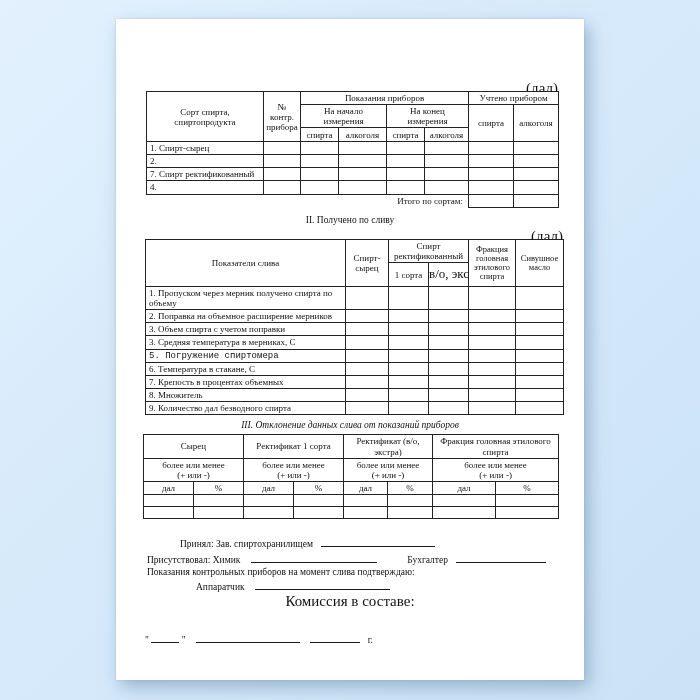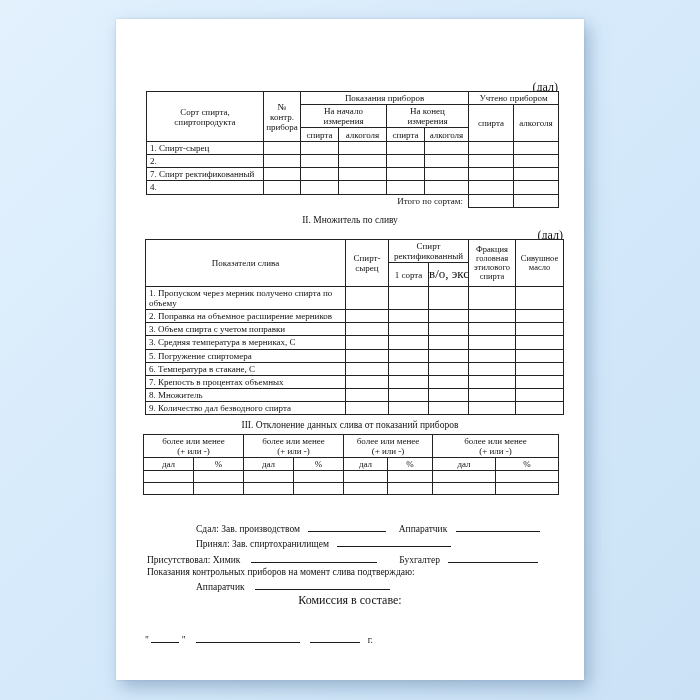--- a/index.html
+++ b/index.html
@@ -8,33 +8,33 @@
     background: linear-gradient(135deg,#e3f1fd 0%,#d6eafb 45%,#cbe2f6 100%);
     font-family:"Liberation Serif","DejaVu Serif",serif;
     color:#111;
   }
   .page {
     position:absolute; left:116px; top:19px; width:468px; height:661px;
     background:#ffffff;
     box-shadow: 5px 7px 16px rgba(105,138,172,.55), 0 0 2px rgba(120,150,180,.35);
   }
   .sec-title { position:absolute; width:100%; text-align:center; font-size:9.5px; white-space:nowrap; }
-  .dal { position:absolute; font-size:12px;padding-left:8px; }
+  .dal { position:absolute; font-size:15px;padding-left:8px; }
   table { border-collapse:collapse; table-layout:fixed; position:absolute; background:#fff; }
   th,td {
     border:1px solid #222; font-weight:normal; font-size:9px; line-height:1.12;
     text-align:center; vertical-align:middle; padding:1px 2px; overflow:hidden;
   }
   td.lbl { text-align:left; padding-left:3px; }
   td.nb { border:none; text-align:right; padding-right:5px; }
   th.tight { padding:1px 0; font-size:13px; white-space:nowrap; }
   th.small { font-size:8.5px; line-height:1.08; padding:1px 1px; }
   .sig { position:absolute; font-size:9.5px; white-space:nowrap; }
   .blank { display:inline-block; border-bottom:1px solid #1a1a1a; height:10px; vertical-align:baseline; }
-  .center-line { position:absolute; width:100%; text-align:center; font-size:12px; }
+  .center-line { position:absolute; width:100%; text-align:center; font-size:15px; }
   .blockline { display:block; }
 </style>
 </head>
 <body>
 
 <div class="page">
 
   <div class="dal" style="top:61px; right:26px;">(дал)</div>
 
   <table style="left:30px; top:72px; width:412px;">
@@ -108,21 +108,21 @@
       <td></td>
     </tr>
     <tr style="height:13px;">
       <td class="nb" colspan="6">Итого по сортам:</td>
       <td></td>
       <td></td>
     </tr>
   </tbody>
     </table>
 
-  <div class="sec-title" style="top:196px;">II. Множитель по сливу</div>
+  <div class="sec-title" style="top:196px;">II. Получено по сливу</div>
   <div class="dal" style="top:209px; right:21px;">(дал)</div>
 
   <table style="left:29px; top:220px; width:418px;">
     <colgroup>
       <col style="width:200px">
         <col style="width:43px">
         <col style="width:40px">
       <col style="width:40px">
         <col style="width:47px">
         <col style="width:48px">
@@ -164,21 +164,21 @@
       <td></td>
     </tr>
     <tr style="height:12px;">
       <td class="lbl">3. Средняя температура в мерниках, С</td>
       <td></td>
           <td></td>
       <td></td>
           <td></td>
       <td></td>
     </tr>
-    <tr style="height:12px;">
+    <tr style="height:12px;font-family:Liberation Mono, monospace;">
       <td class="lbl">5. Погружение спиртомера</td>
       <td></td>
           <td></td>
       <td></td>
           <td></td>
       <td></td>
     </tr>
     <tr style="height:12px;">
       <td class="lbl">6. Температура в стакане, С</td>
       <td></td>
@@ -207,34 +207,40 @@
       <td class="lbl">9. Количество дал безводного спирта</td>
       <td></td>
           <td></td>
       <td></td>
           <td></td>
       <td></td>
     </tr>
   </tbody>
     </table>
 
-  <div class="sec-title" style="top:401px;">III. Отклонение данных слива от показаний приборов</div>
+  <div class="sec-title" style="top:401px;font-style:italic;">III. Отклонение данных слива от показаний приборов</div>
 
   <table style="left:27px; top:415px; width:415px;">
     <colgroup>
       <col style="width:50px">
         <col style="width:50px">
         <col style="width:50px">
         <col style="width:50px">
       <col style="width:44px">
         <col style="width:45px">
         <col style="width:63px">
         <col style="width:63px">
     </colgroup>
     <tbody>
+        <tr style="height:24px;">
+      <th colspan="2">Сырец</th>
+      <th colspan="2">Ректификат 1 сорта</th>
+      <th colspan="2">Ректификат (в/о, экстра)</th>
+      <th colspan="2">Фракция головная этилового спирта</th>
+    </tr>
     <tr style="height:22px;">
       <th colspan="2">
             <span class="blockline">более или менее</span>
             <span class="blockline">(+ или -)</span>
           </th>
       <th colspan="2">
             <span class="blockline">более или менее</span>
             <span class="blockline">(+ или -)</span>
           </th>
       <th colspan="2">
@@ -272,34 +278,28 @@
       <td></td>
           <td></td>
       <td></td>
           <td></td>
       <td></td>
           <td></td>
     </tr>
   </tbody>
     </table>
 
-  <div class="sig" style="top:503px; left:80px;">
-    <span>Сдал: Зав. производством</span>
-    <span class="blank" style="width:78px; margin-left:6px;"></span>
-    <span style="margin-left:10px;">Аппаратчик</span>
-    <span class="blank" style="width:84px; margin-left:6px;"></span>
-  </div>
-  <div class="sig" style="top:518px; left:80px;">
+  <div class="sig" style="top:518px; left:64px;">
     <span>Принял: Зав. спиртохранилищем</span>
     <span class="blank" style="width:114px; margin-left:6px;"></span>
   </div>
   <div class="sig" style="top:534px; left:31px;">
     <span>Присутствовал: Химик</span>
     <span class="blank" style="width:126px; margin-left:8px;"></span>
-    <span style="margin-left:20px;">Бухгалтер</span>
+    <span style="margin-left:28px;">Бухгалтер</span>
     <span class="blank" style="width:90px; margin-left:6px;"></span>
   </div>
   <div class="sig" style="top:548px; left:31px;">Показания контрольных приборов на момент слива подтверждаю:</div>
   <div class="sig" style="top:561px; left:80px;">
     <span>Аппаратчик</span>
     <span class="blank" style="width:135px; margin-left:8px;"></span>
   </div>
   <div class="center-line" style="top:574px;">Комиссия в составе:</div>
 
   <div class="sig" style="top:614px; left:29px;">

